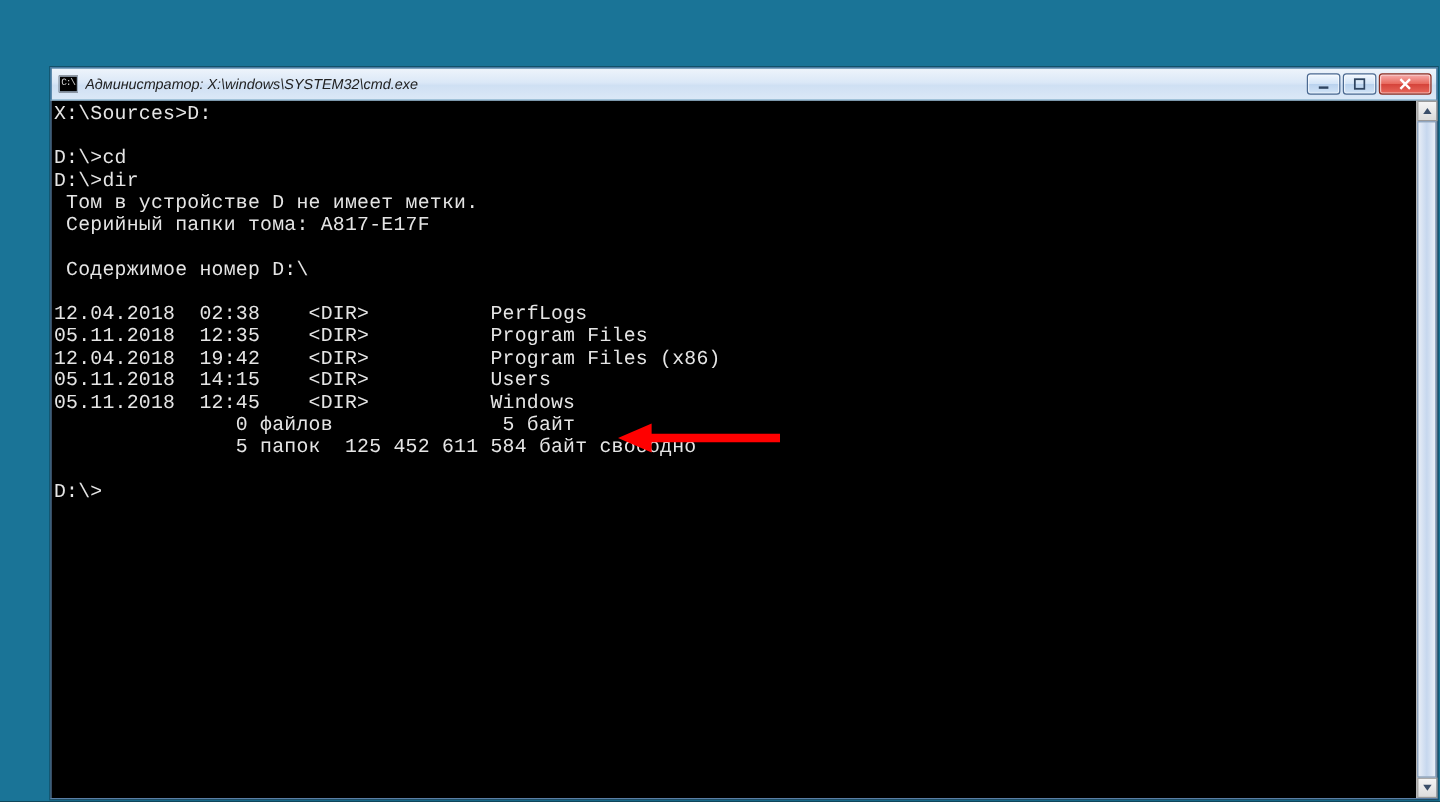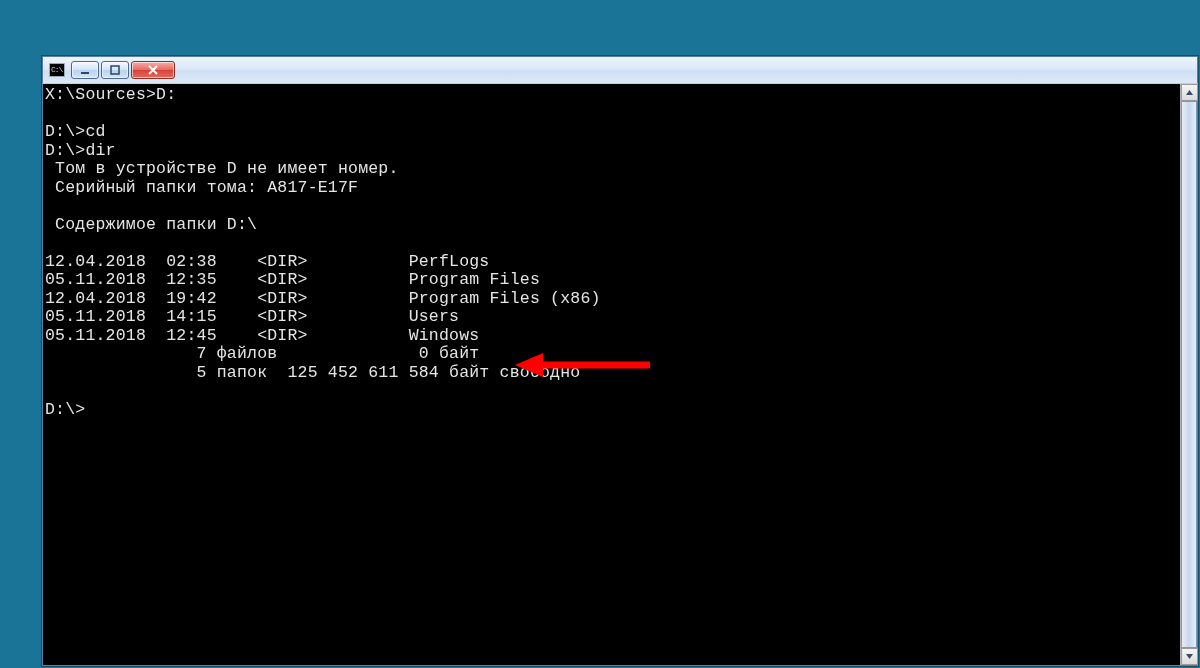--- a/index.html
+++ b/index.html
@@ -123,20 +123,21 @@
       height: 30px;
       pointer-events: none;
     }
   </style>
 </head>
 <body>
 
 <div class="window">
   <div class="titlebar">
     <div class="title-icon">C:\</div>
+    <div class="title-text">Администратор: X:\windows\SYSTEM32\cmd.exe</div>
     <div class="win-controls">
       <div class="win-btn">
         <svg width="10" height="10" viewBox="0 0 10 10">
             <rect x="1" y="7" width="8" height="2" fill="#2f4561"></rect>
           </svg>
       </div>
       <div class="win-btn">
         <svg width="10" height="10" viewBox="0 0 10 10">
             <rect x="1" y="1" width="8" height="8" fill="none" stroke="#2f4561" stroke-width="1.5"></rect>
           </svg>
@@ -146,31 +147,31 @@
             <path d="M2 1 L10 9 M10 1 L2 9" stroke="#fff" stroke-width="2"></path>
           </svg>
       </div>
     </div>
   </div>
   <div class="client">
     <div class="console"><span>X:\Sources&gt;D:</span>
 <span></span>
 <span>D:\&gt;cd</span>
 <span>D:\&gt;dir</span>
-<span> Том в устройстве D не имеет номер.</span>
+<span> Том в устройстве D не имеет метки.</span>
 <span> Серийный папки тома: A817-E17F</span>
 <span></span>
-<span> Содержимое папки D:\</span>
+<span> Содержимое номер D:\</span>
 <span></span>
 <span>12.04.2018  02:38    &lt;DIR&gt;          PerfLogs</span>
 <span>05.11.2018  12:35    &lt;DIR&gt;          Program Files</span>
 <span>12.04.2018  19:42    &lt;DIR&gt;          Program Files (x86)</span>
 <span>05.11.2018  14:15    &lt;DIR&gt;          Users</span>
 <span>05.11.2018  12:45    &lt;DIR&gt;          Windows</span>
-<span>               7 файлов              0 байт</span>
+<span>               0 файлов              5 байт</span>
 <span>               5 папок  125 452 611 584 байт свободно</span>
 <span></span>
 <span>D:\&gt;</span></div>
 
     <div class="scrollbar">
       <div class="scroll-btn">
         <svg width="9" height="9" viewBox="0 0 9 9">
             <path d="M4.5 2 L8 7 L1 7 Z" fill="#3a4e69"></path>
           </svg>
       </div>

